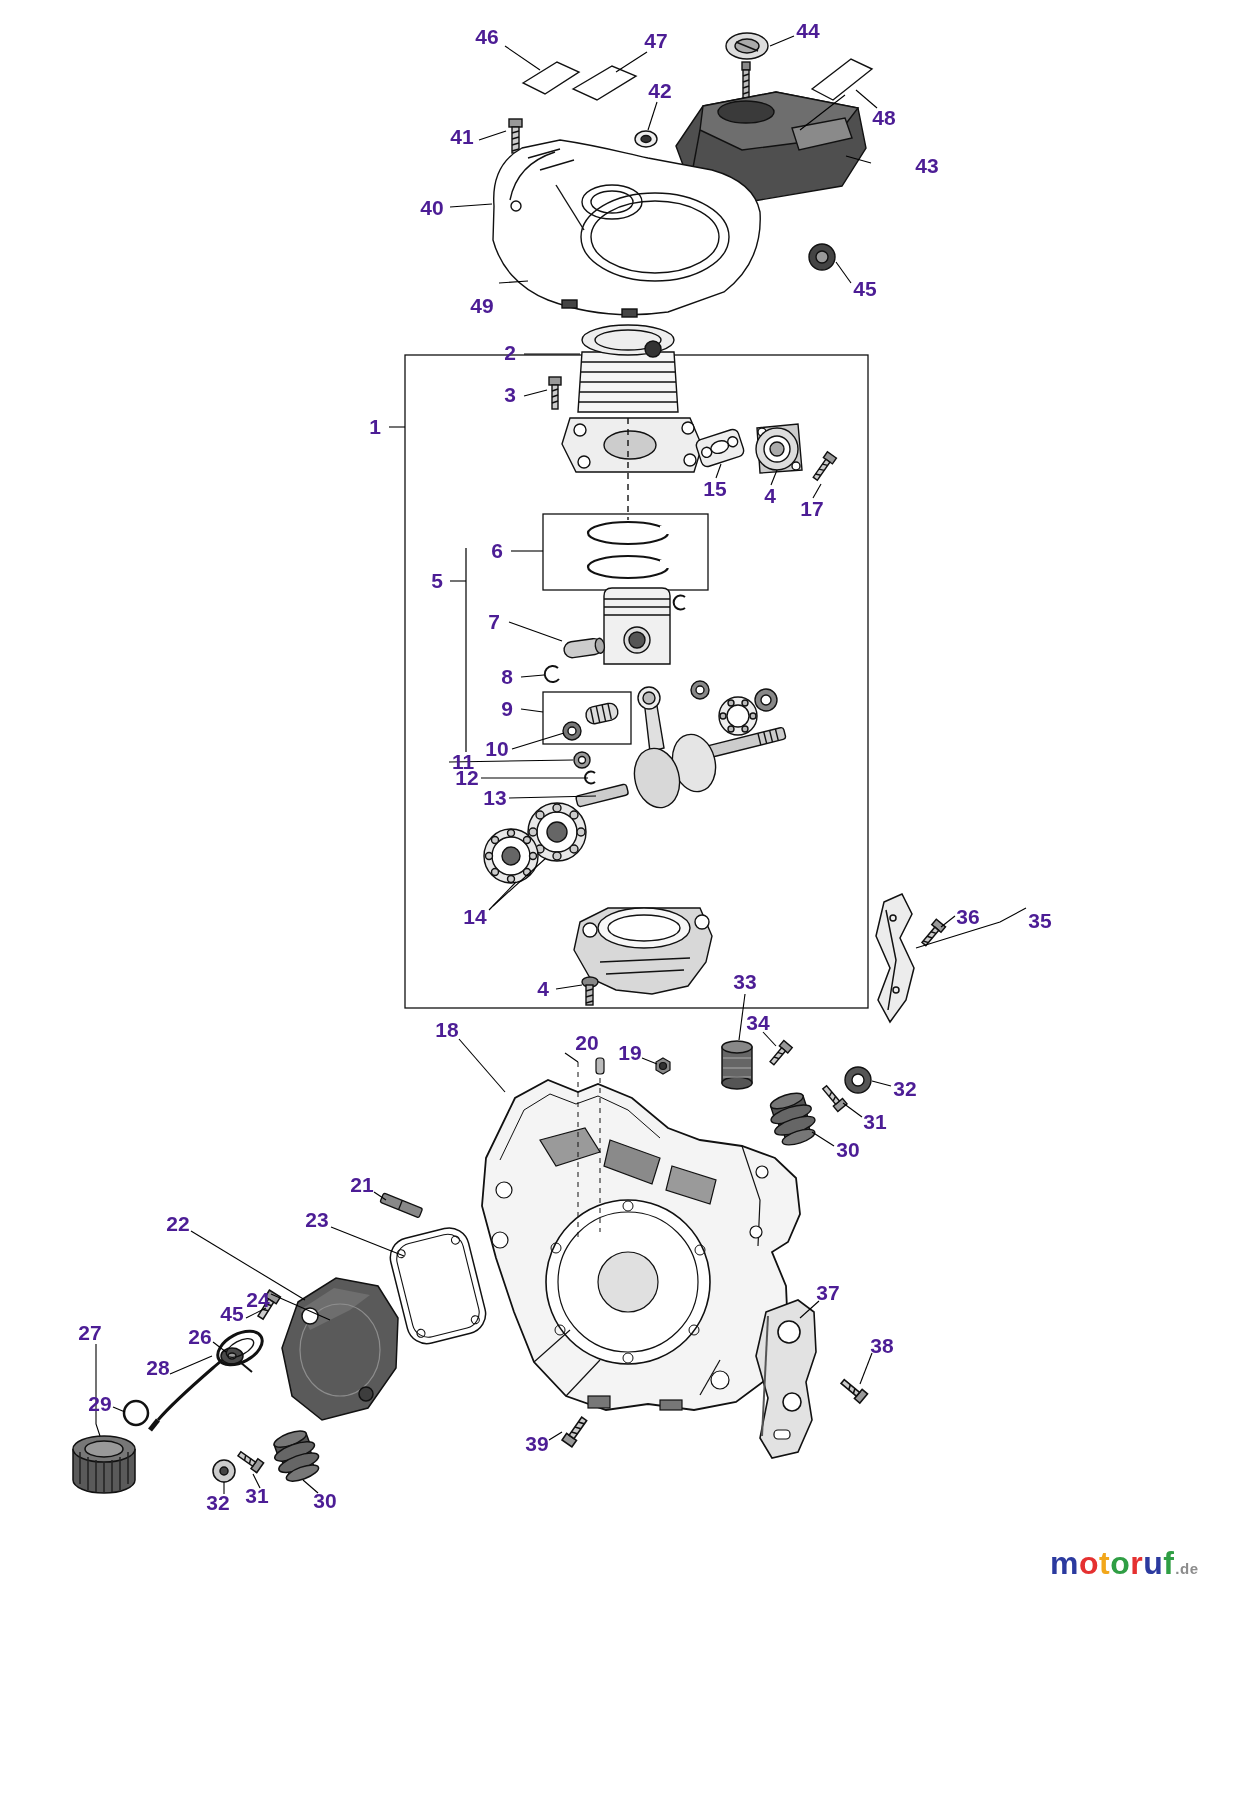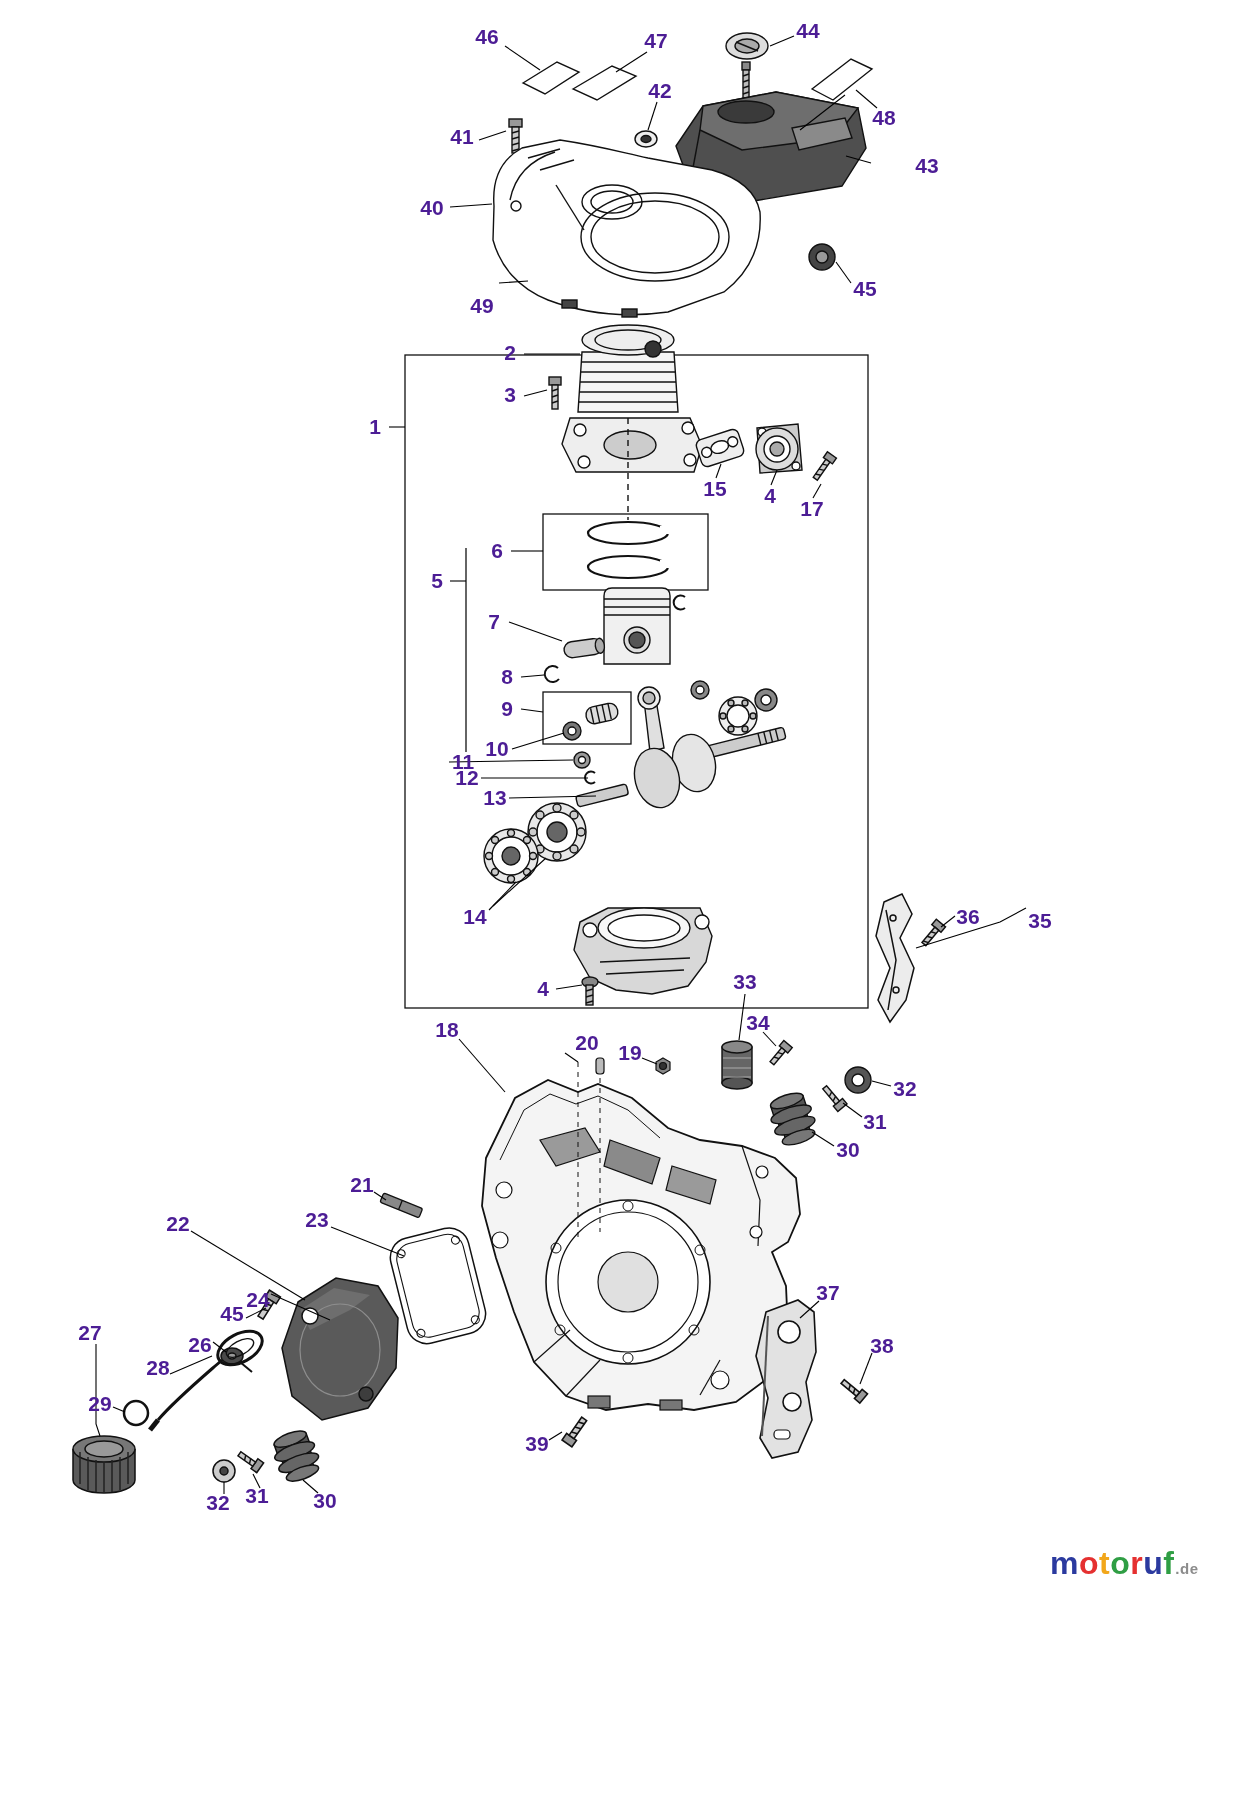--- a/index.html
+++ b/index.html
@@ -566,21 +566,21 @@
       <span class="part-label" style="left: 587px; top: 1043px; text-align: right;">20</span>
       <span class="part-label" style="left: 630px; top: 1053px;">19</span>
       <span class="part-label" style="left: 905px; top: 1089px;">32</span>
       <span class="part-label" style="left: 875px; top: 1122px;">31</span>
       <span class="part-label" style="left: 848px; top: 1150px;">30</span>
       <span class="part-label" style="left: 362px; top: 1185px;">21</span>
       <span class="part-label" style="left: 178px; top: 1224px;">22</span>
       <span class="part-label" style="left: 317px; top: 1220px;">23</span>
       <span class="part-label" style="left: 258px; top: 1300px; text-align: right;">24</span>
       <span class="part-label" style="left: 232px; top: 1314px;">45</span>
-      <span class="part-label" style="left: 200px; top: 1337px; margin-top: 8px;">26</span>
+      <span class="part-label" style="left: 200px; top: 1337px;">26</span>
       <span class="part-label" style="left: 90px; top: 1333px;">27</span>
       <span class="part-label" style="left: 158px; top: 1368px;">28</span>
       <span class="part-label" style="left: 100px; top: 1404px;">29</span>
       <span class="part-label" style="left: 828px; top: 1293px;">37</span>
       <span class="part-label" style="left: 882px; top: 1346px;">38</span>
       <span class="part-label" style="left: 537px; top: 1444px;">39</span>
       <span class="part-label" style="left: 218px; top: 1503px;">32</span>
       <span class="part-label" style="left: 257px; top: 1496px;">31</span>
       <span class="part-label" style="left: 325px; top: 1501px;">30</span>
     </div>

